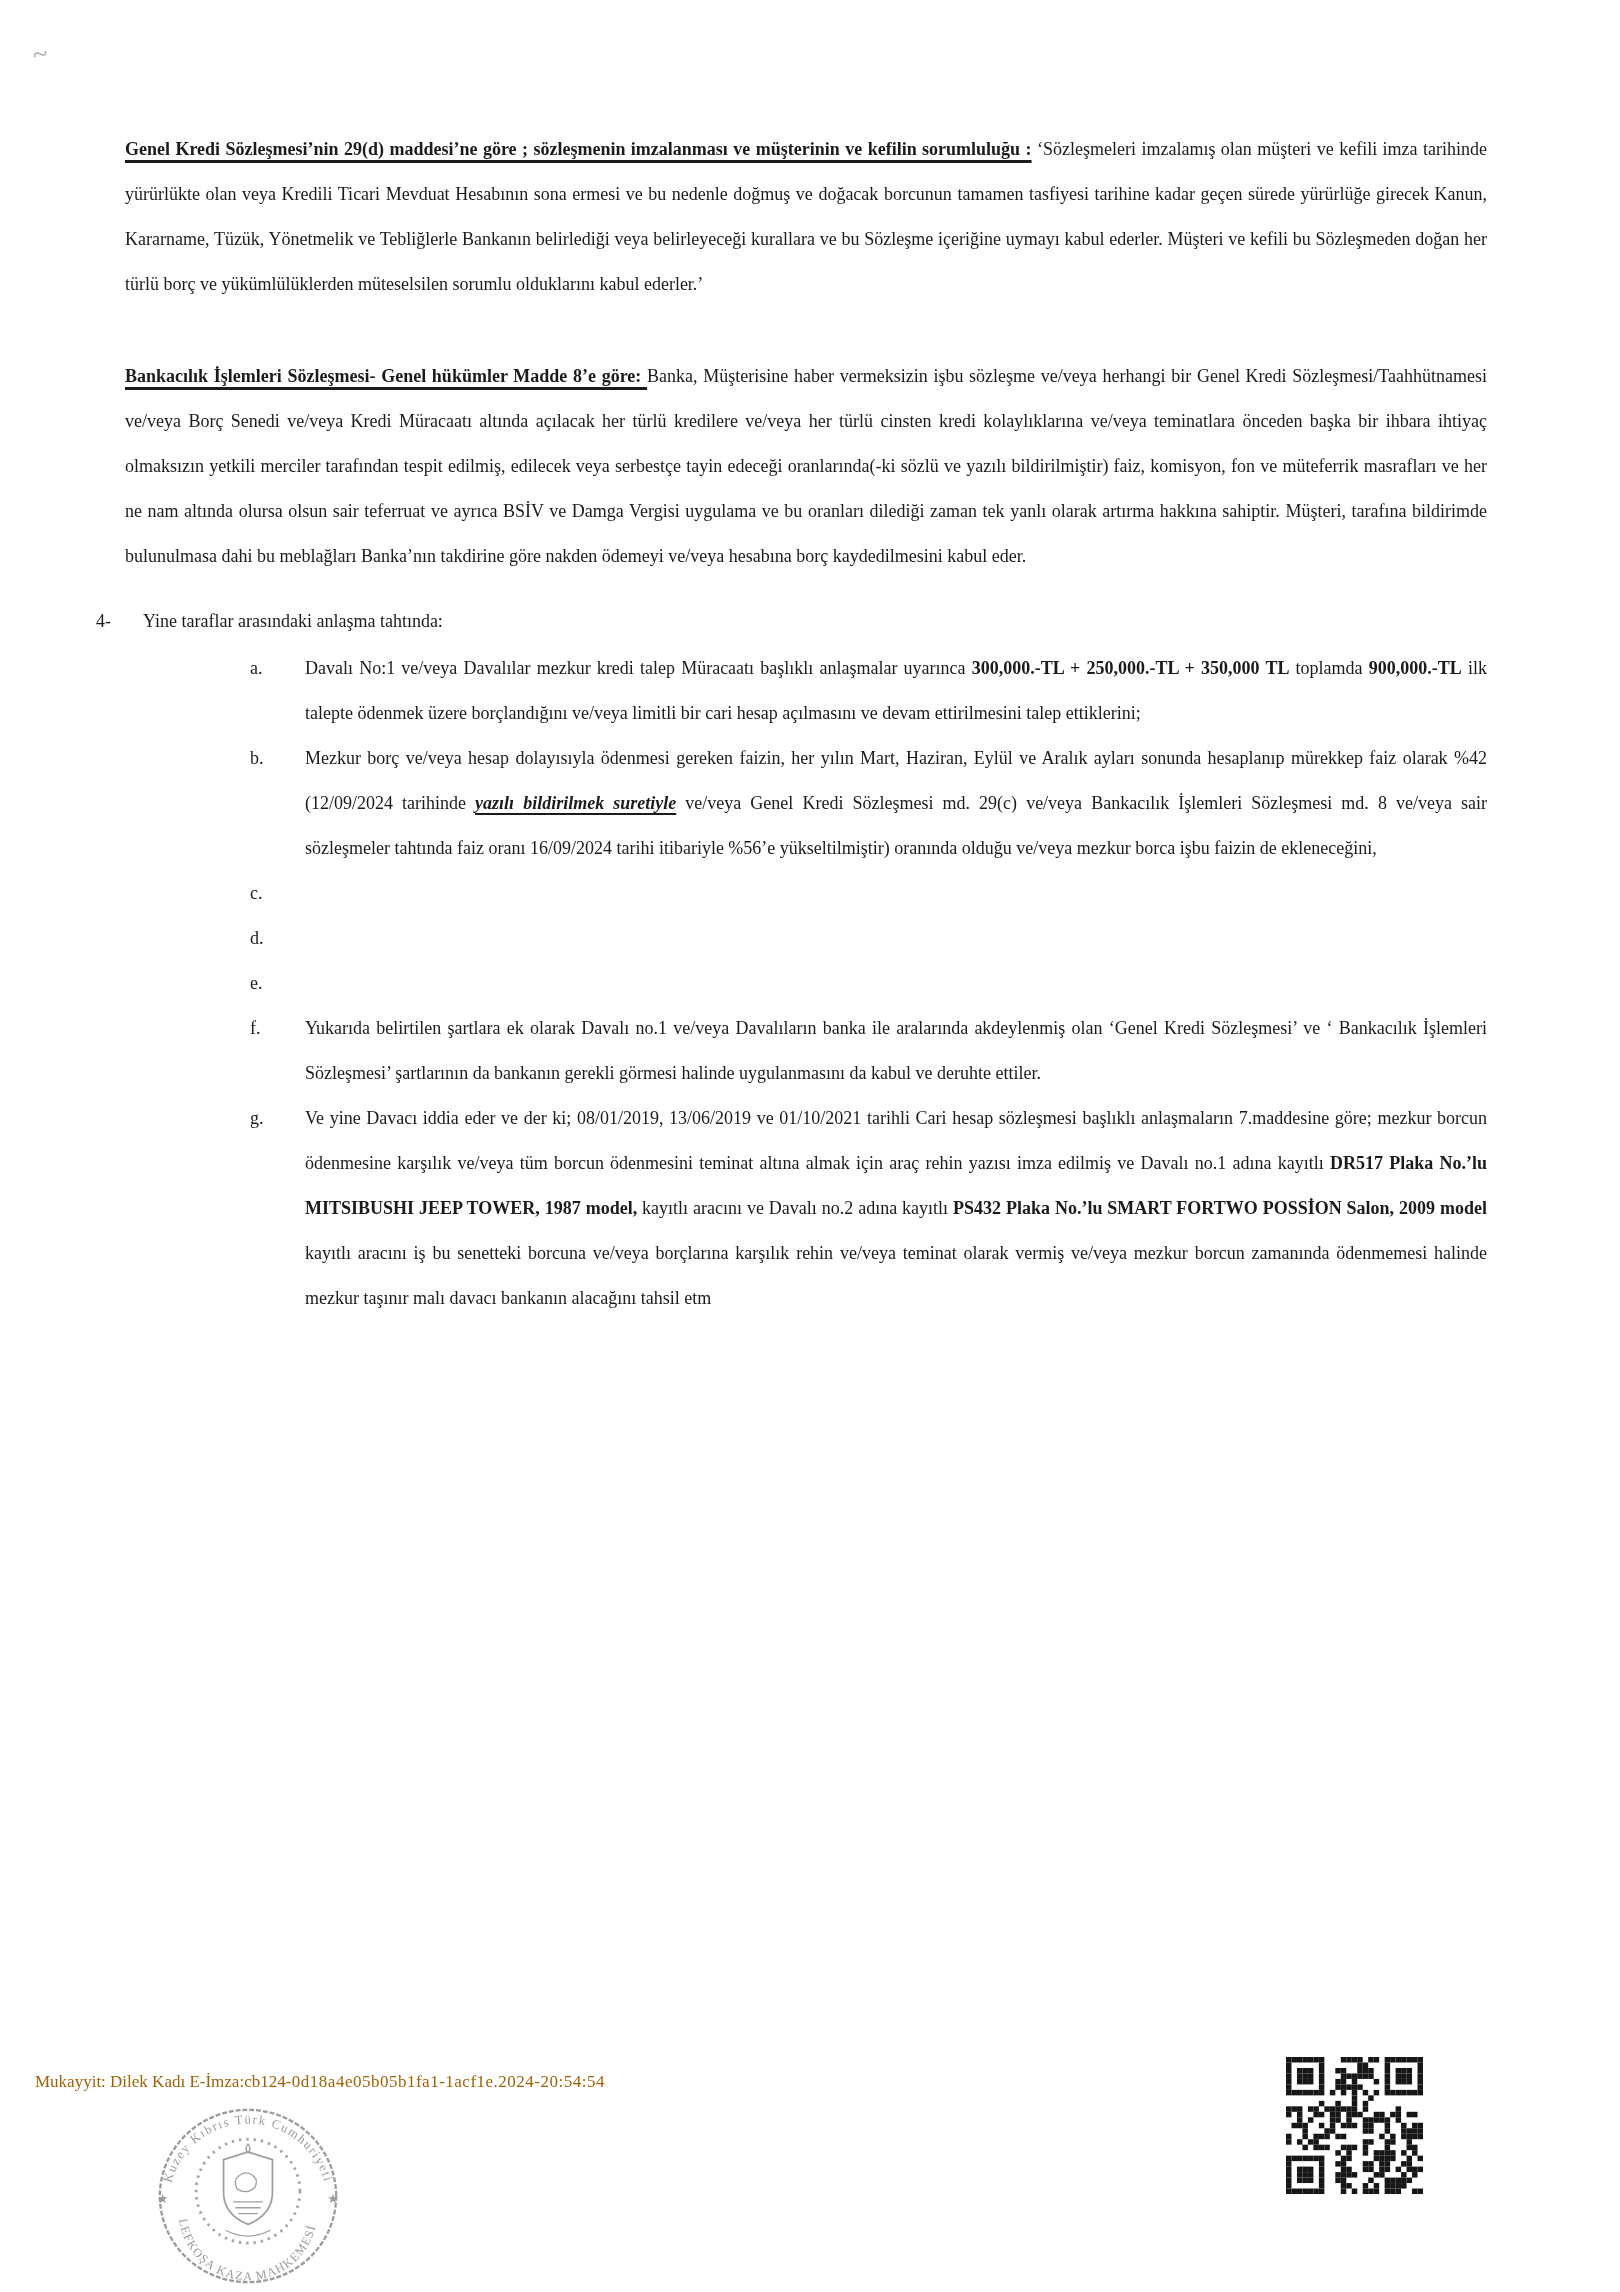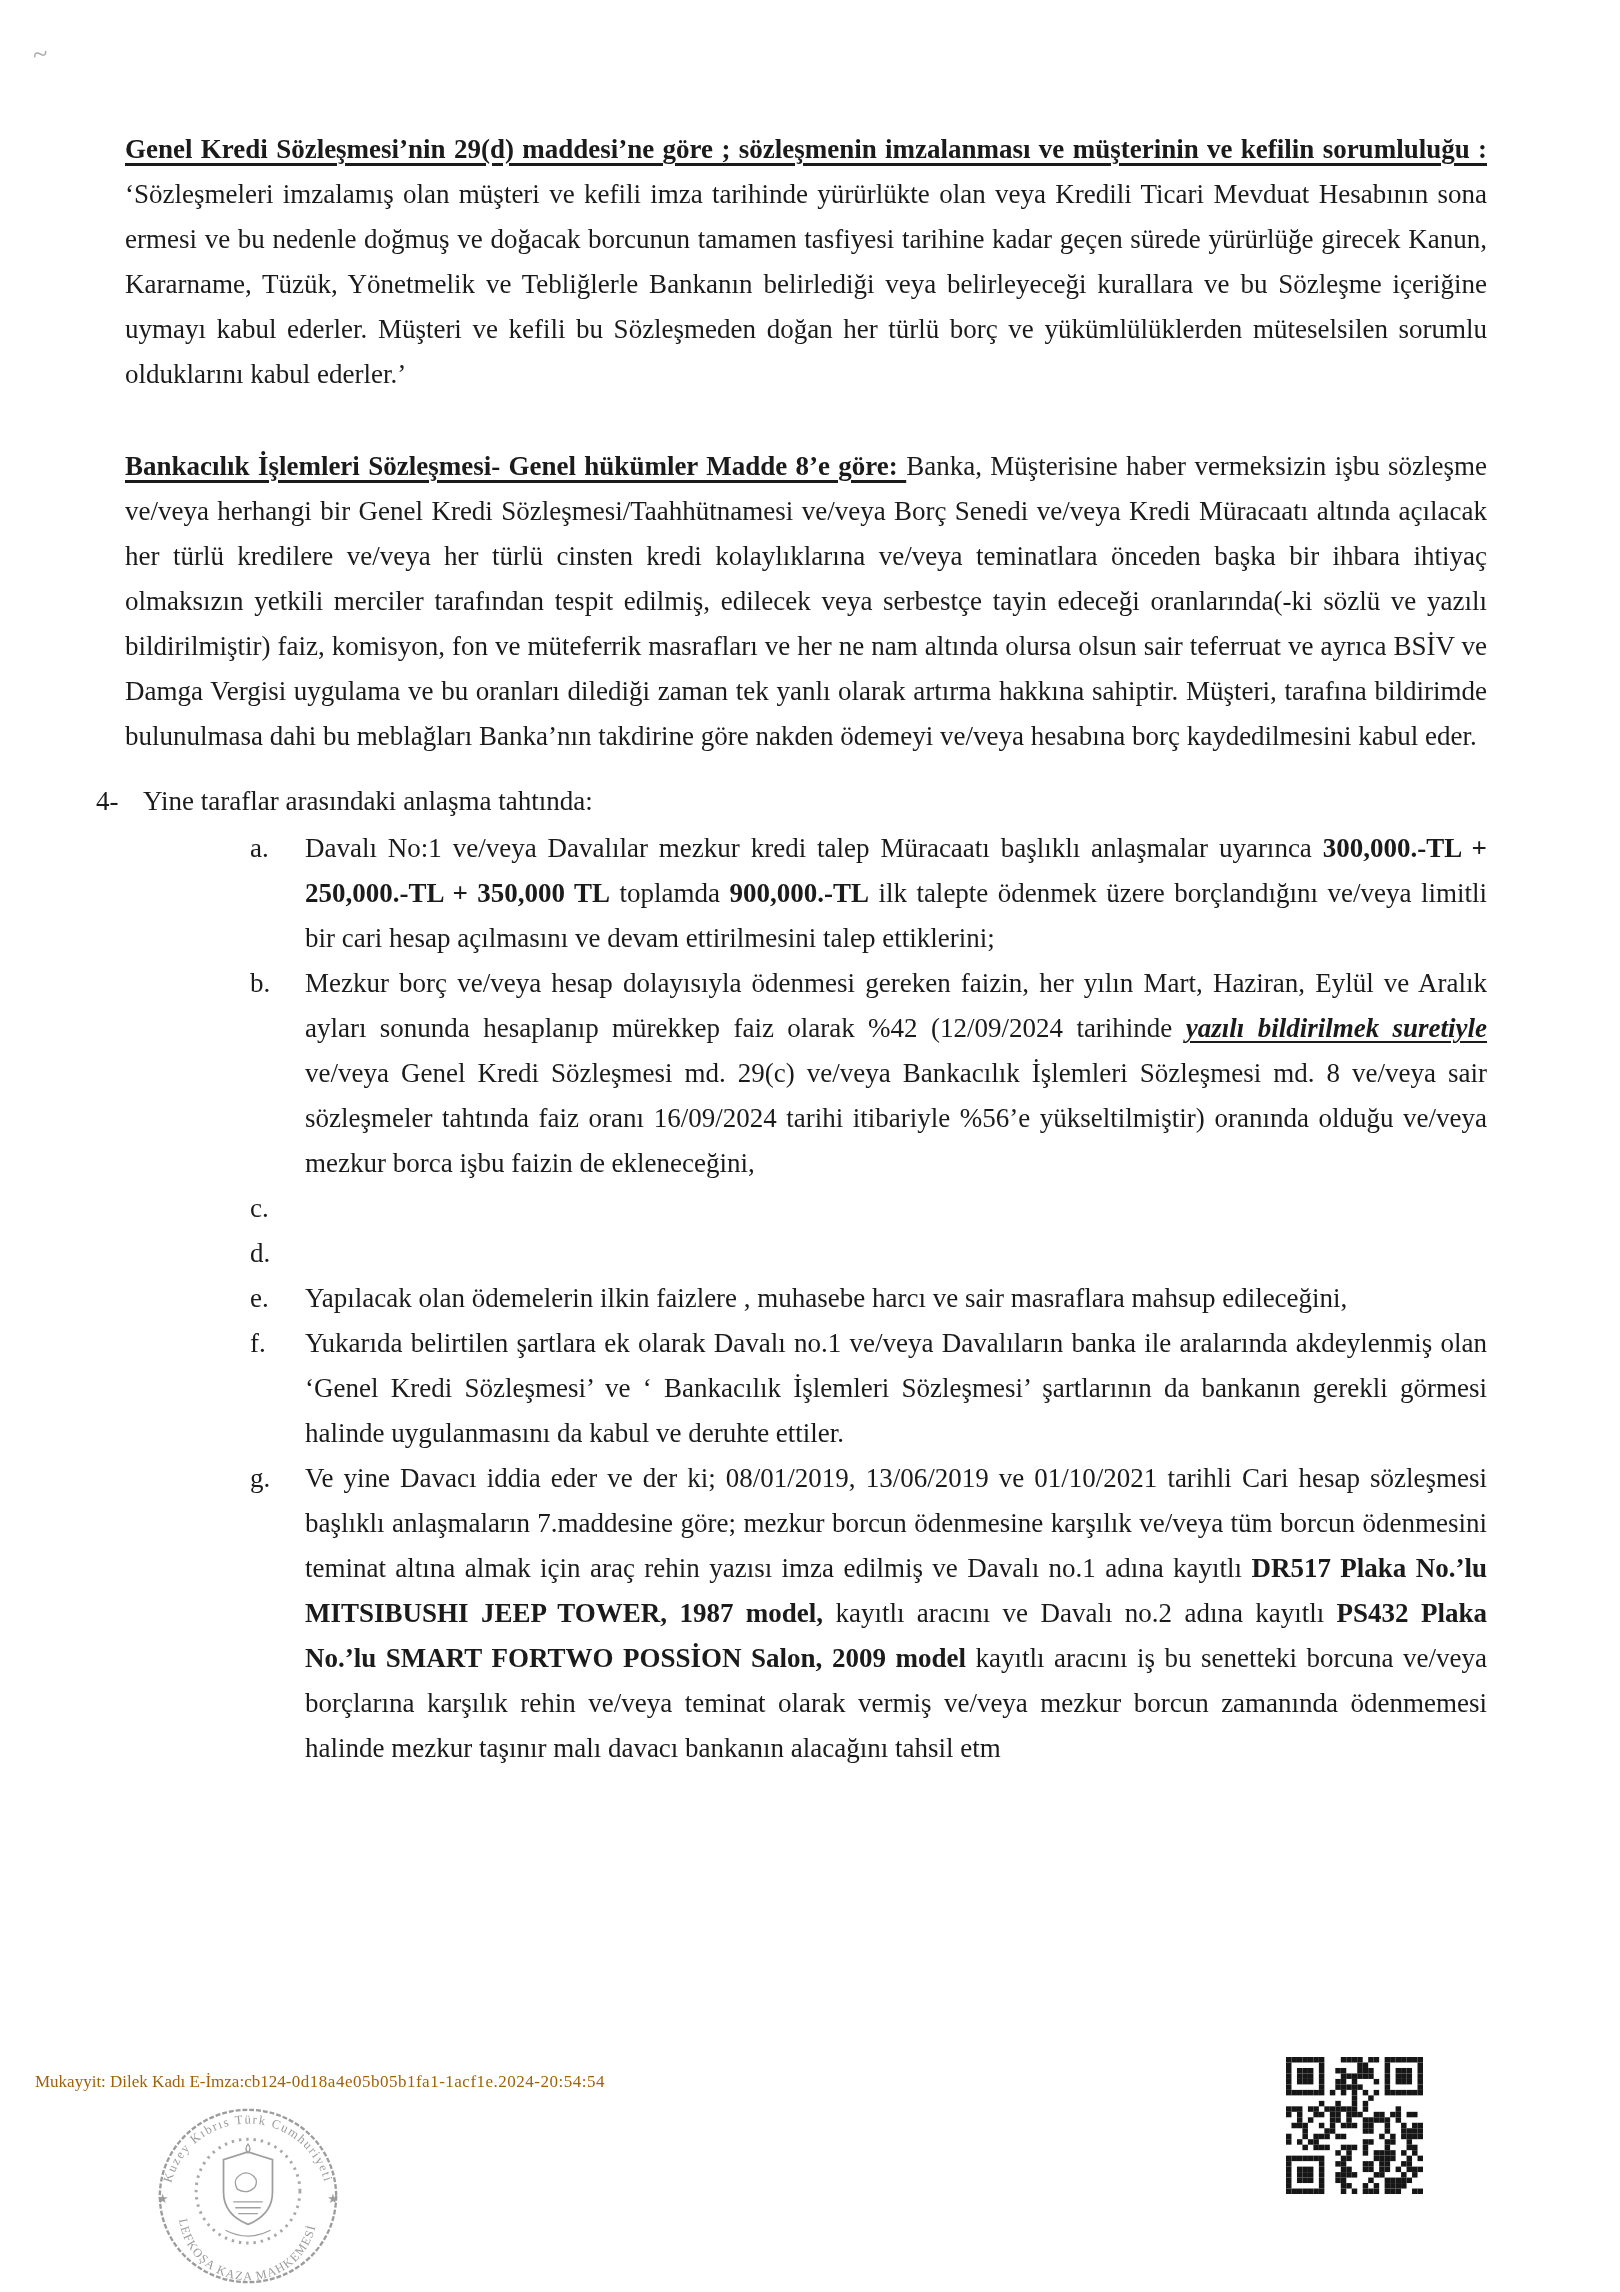--- a/index.html
+++ b/index.html
@@ -5,21 +5,21 @@
   html,body { margin:0; padding:0; background:#ffffff; }
   .page {
     position:relative; width:1620px; height:2293px;
     background:#ffffff; overflow:hidden;
     color:#1b1b1b;
     font-family:"Liberation Serif", serif;
   }
   .pencil { position:absolute; left:33px; top:39px; color:#a9a9a9; font-size:27.4px; transform:rotate(-10deg); }
   .content {
     position:absolute; left:125px; top:127px; width:1362px;
-    font-size:27px; line-height:45px; text-align:justify;
+    font-size:18px; line-height:45px; text-align:justify;
     -webkit-hyphens:none; hyphens:none;
   }
   .para { margin:0 0 47px 0; }
   .para.p2 { margin-bottom:20px; }
   .hd { font-weight:700; text-decoration:underline; text-decoration-thickness:2.5px; text-underline-offset:4.9px; }
   .item4 { display:flex; margin-left:-29px; margin-bottom:2px; }
   .item4 .m { flex:none; width:47px; text-align:left; }
   .sublist { margin:0; padding:0; }
   .sub { display:flex; }
   .sub .m { flex:none; width:55px; margin-left:125px; }
@@ -67,21 +67,20 @@
         <div class="sub">
           <span class="m">c.</span>
         </div>
 
         <div class="sub">
           <span class="m">d.</span>
         </div>
 
         <div class="sub">
           <span class="m">e.</span>
-          <span class="t"><span>Yapılacak olan ödemelerin ilkin faizlere , muhasebe harcı ve sair masraflara mahsup edileceğini,</span></span>
         </div>
 
         <div class="sub">
           <span class="m">f.</span>
           <span class="t"><span>Yukarıda belirtilen şartlara ek olarak Davalı no.1 ve/veya  Davalıların banka ile aralarında akdeylenmiş olan ‘Genel Kredi Sözleşmesi’ ve ‘ Bankacılık İşlemleri Sözleşmesi’ şartlarının da bankanın gerekli görmesi halinde uygulanmasını da kabul ve deruhte ettiler.</span></span>
         </div>
 
         <div class="sub">
           <span class="m">g.</span>
           <span class="t"><span>Ve yine Davacı iddia eder ve der ki;  08/01/2019, 13/06/2019 ve 01/10/2021 tarihli Cari hesap sözleşmesi başlıklı anlaşmaların 7.maddesine göre; mezkur borcun ödenmesine karşılık ve/veya tüm borcun ödenmesini teminat altına almak için araç rehin yazısı imza edilmiş ve  Davalı no.1 adına kayıtlı </span><span class="seg-b">DR517 Plaka No.’lu  MITSIBUSHI JEEP TOWER, 1987 model,</span><span>  kayıtlı aracını ve Davalı no.2 adına kayıtlı </span><span class="seg-b">PS432 Plaka No.’lu SMART FORTWO POSSİON Salon, 2009 model</span><span> kayıtlı aracını iş bu senetteki borcuna ve/veya borçlarına karşılık rehin ve/veya teminat olarak vermiş ve/veya mezkur borcun zamanında ödenmemesi halinde mezkur taşınır malı davacı bankanın alacağını tahsil etm</span></span>

